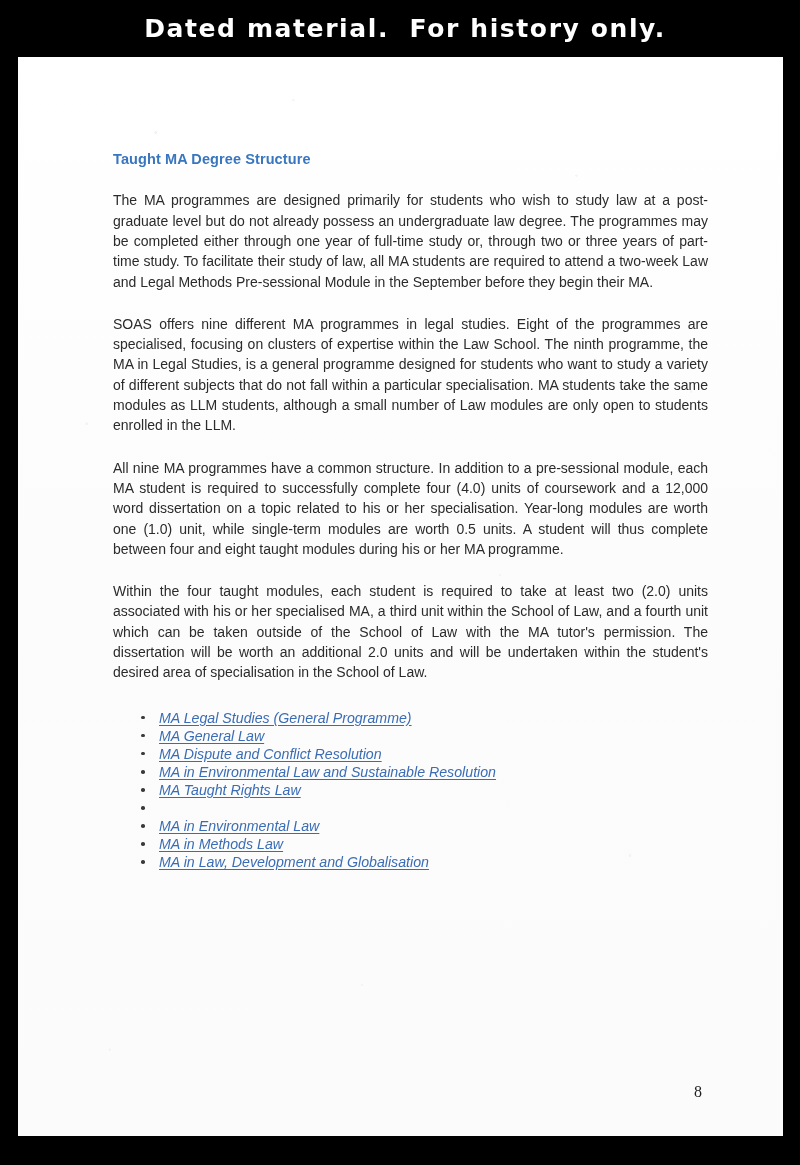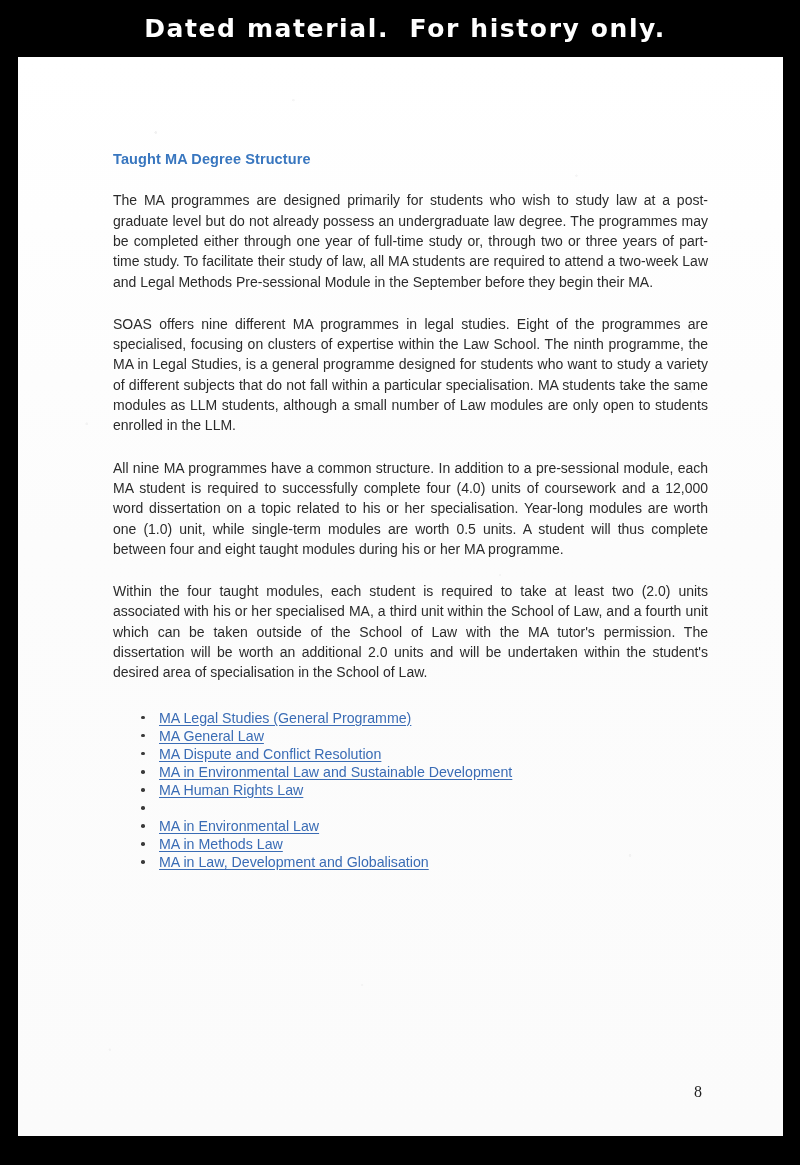--- a/index.html
+++ b/index.html
@@ -93,20 +93,21 @@
     margin: 0 0 22px 0;
     -webkit-font-smoothing: antialiased;
   }
   .doc-para:last-of-type { margin-bottom: 0; }
 
   
   .link-list {
     list-style: none;
     margin: 26px 0 0 0;
     padding: 0;
+    font-style: italic;
   }
   .link-list-item {
     position: relative;
     padding-left: 46px;
     line-height: 18.1px;
     height: 18.1px;
   }
   .link-bullet {
     position: absolute;
     left: 28px;
@@ -162,25 +163,25 @@
       <li class="link-list-item">
         <span class="link-bullet"></span>
         <a class="doc-link">MA General Law</a>
       </li>
       <li class="link-list-item">
         <span class="link-bullet"></span>
         <a class="doc-link">MA Dispute and Conflict Resolution</a>
       </li>
       <li class="link-list-item">
         <span class="link-bullet"></span>
-        <a class="doc-link">MA in Environmental Law and Sustainable Development</a>
-      </li>
-      <li class="link-list-item">
-        <span class="link-bullet"></span>
-        <a class="doc-link">MA Human Rights Law</a>
+        <a class="doc-link">MA in Environmental Law and Sustainable Resolution</a>
+      </li>
+      <li class="link-list-item">
+        <span class="link-bullet"></span>
+        <a class="doc-link">MA Taught Rights Law</a>
       </li>
       <li class="link-list-item">
         <span class="link-bullet"></span>
       </li>
       <li class="link-list-item">
         <span class="link-bullet"></span>
         <a class="doc-link">MA in Environmental Law</a>
       </li>
       <li class="link-list-item">
         <span class="link-bullet"></span>

